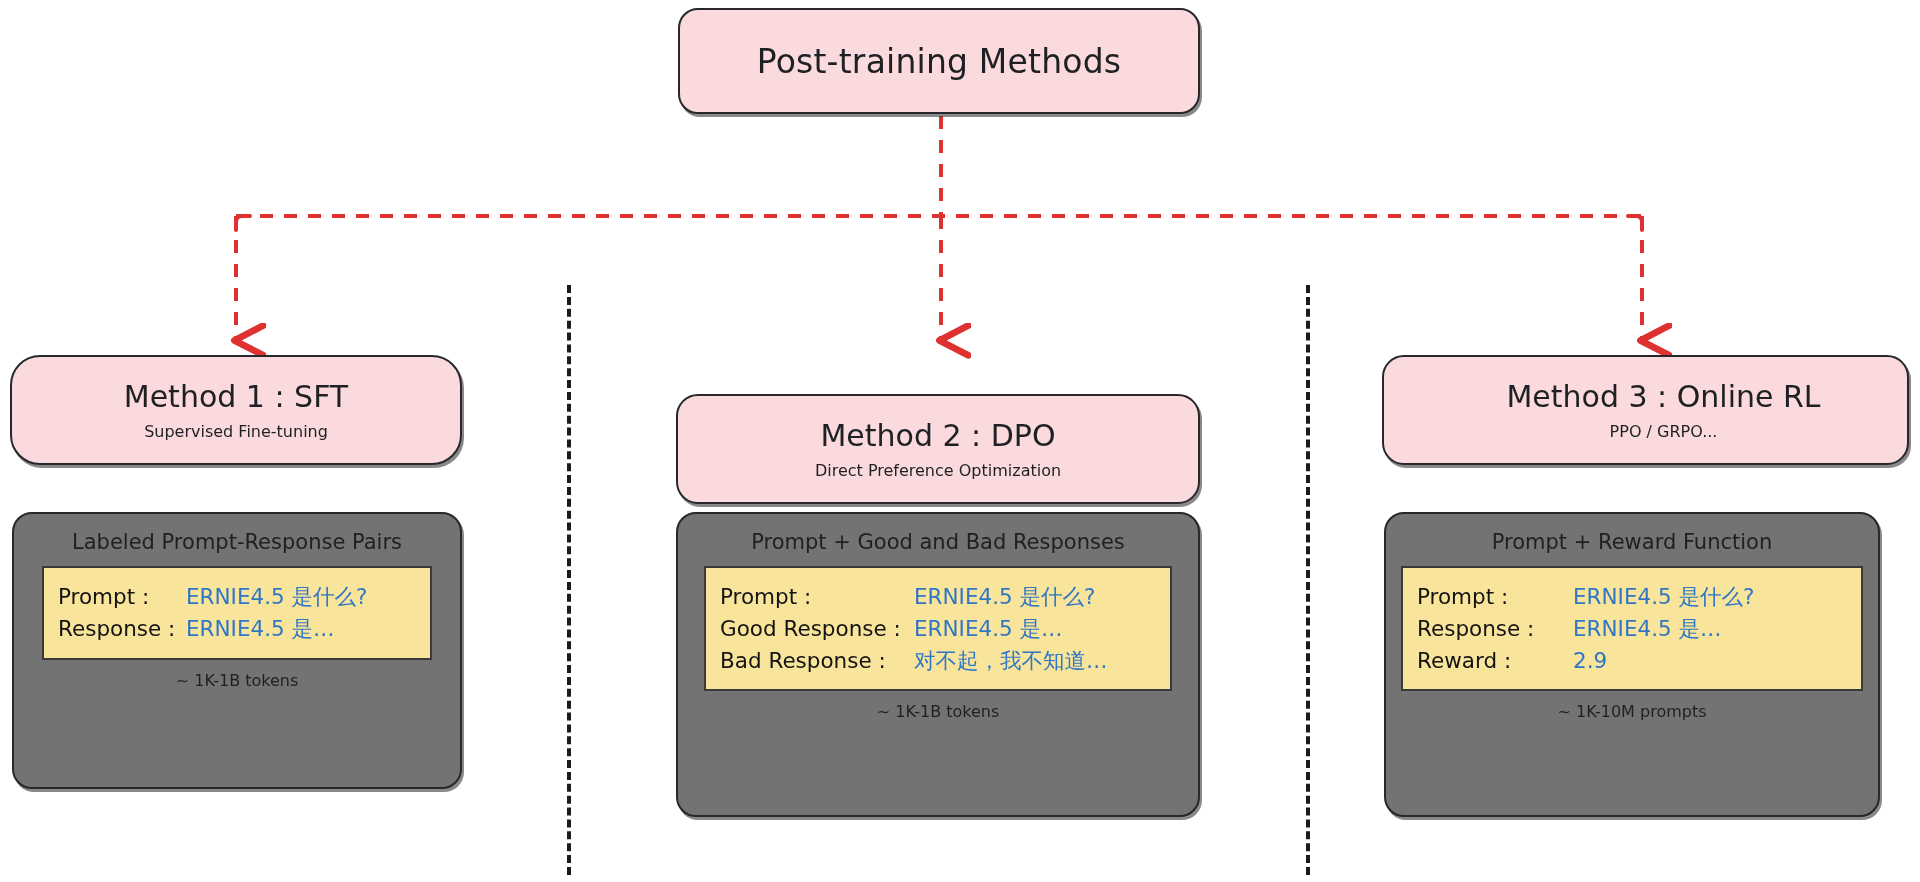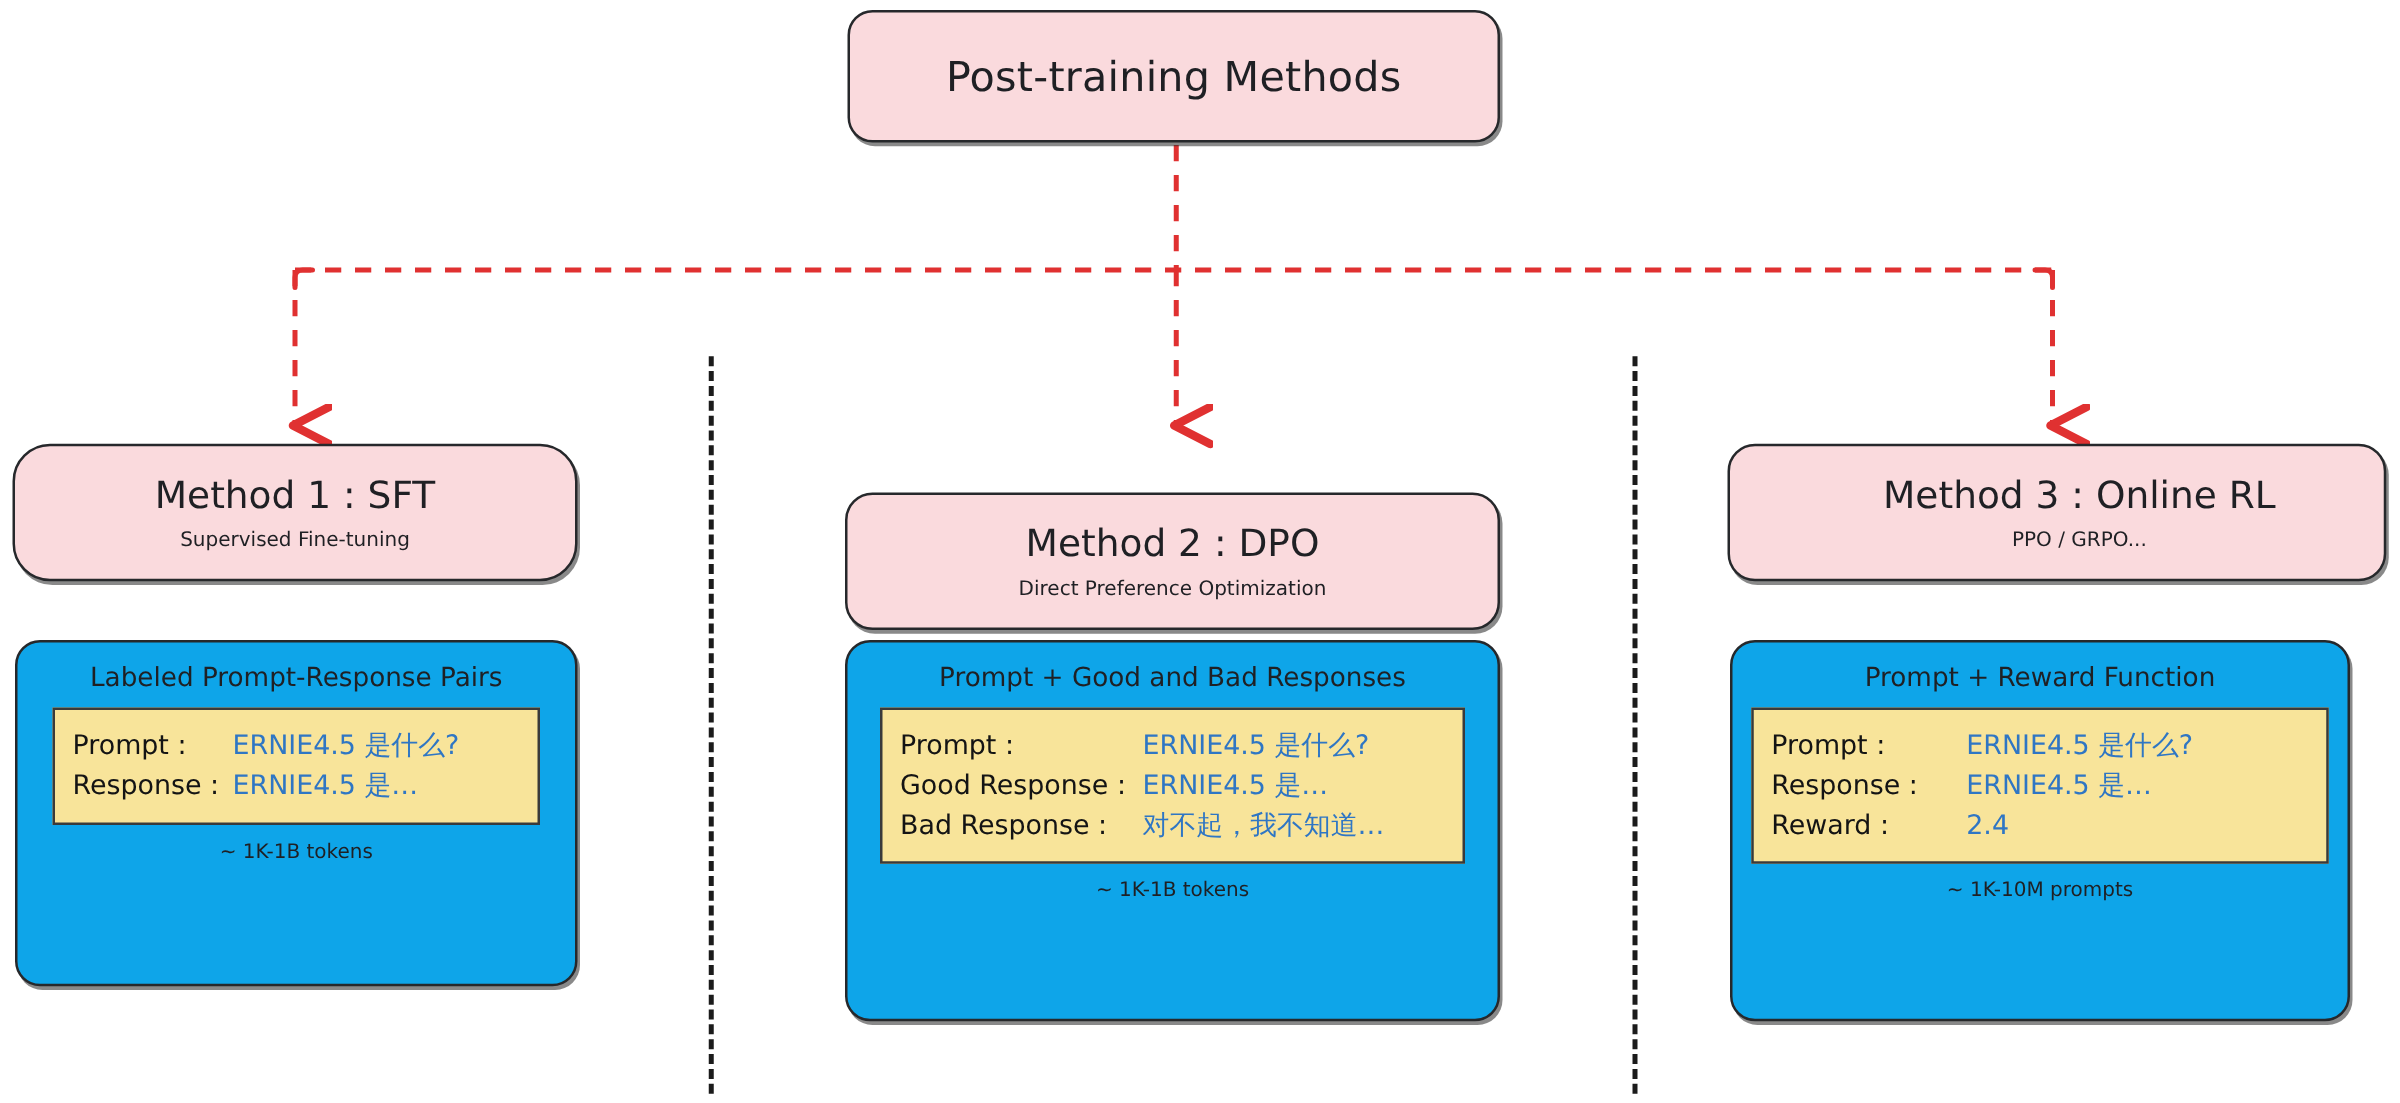--- a/index.html
+++ b/index.html
@@ -42,21 +42,21 @@
     flex-direction: column;
     align-items: center;
     justify-content: center;
     text-align: center;
   }
   .node.pink {
     background: #fadadd;
     box-shadow: 2px 3px 0 rgba(40,40,40,0.55);
   }
   .node.white {
-    background: #0ea5e9;
+    background: #737373;
     box-shadow: 2px 3px 0 rgba(40,40,40,0.55);
   }
 
   
   #root-node {
     left: 678px;
     top: 8px;
     width: 522px;
     height: 106px;
     border-radius: 20px;
@@ -232,19 +232,19 @@
       <div class="example-row">
         <span class="ex-label">Prompt :</span>
         <span class="ex-value">ERNIE4.5 是什么?</span>
       </div>
       <div class="example-row">
         <span class="ex-label">Response :</span>
         <span class="ex-value">ERNIE4.5 是…</span>
       </div>
       <div class="example-row">
         <span class="ex-label">Reward :</span>
-        <span class="ex-value">2.4</span>
+        <span class="ex-value">2.9</span>
       </div>
     </div>
     <div class="card-footnote">~ 1K-10M prompts</div>
   </div>
 
 </div>
 
 </body></html>

